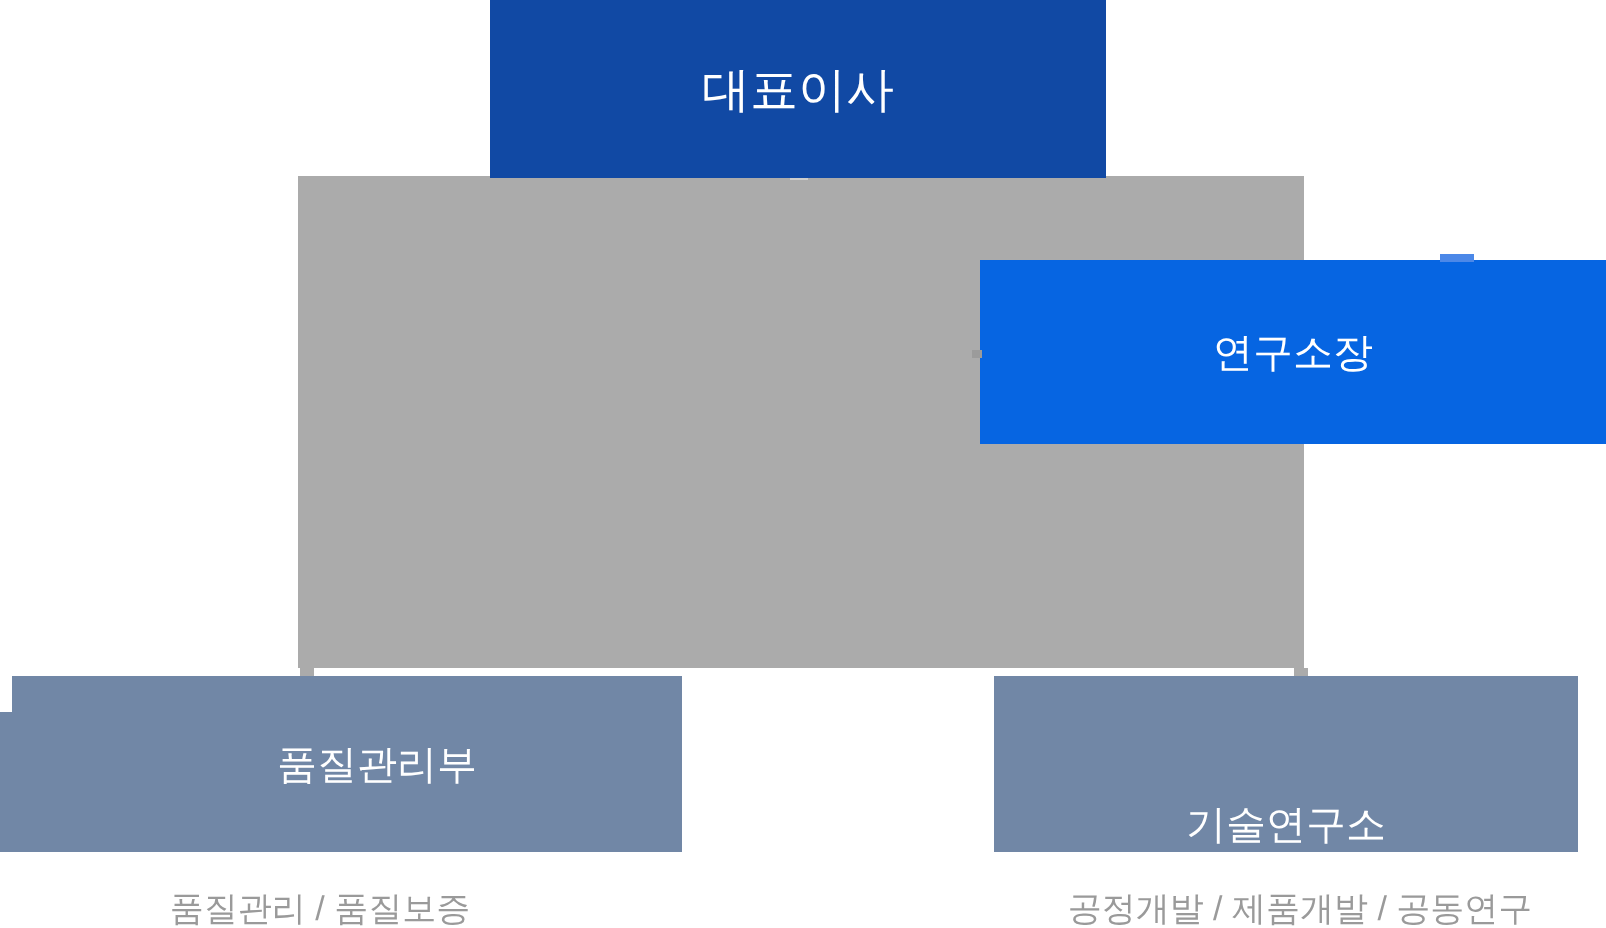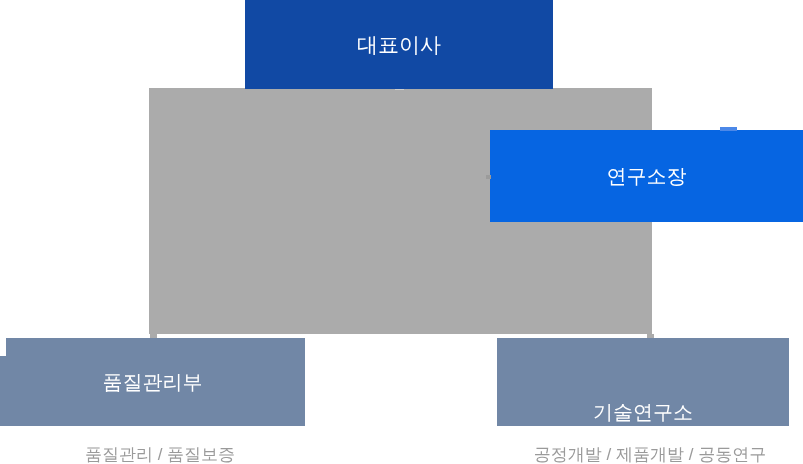--- a/index.html
+++ b/index.html
@@ -16,21 +16,21 @@
     display: flex;
     align-items: center;
     justify-content: center;
     color: #ffffff;
     text-align: center;
   }
   
   .ceo-box {
     left: 245px; top: 0; width: 308px; height: 89px;
     background: #1149A4;
-    font-size: 21px;
+    font-size: 24px;
     z-index: 3;
   }
   
   .placeholder {
     left: 149px; top: 88px; width: 503px; height: 246px;
     background: #ABABAB;
     z-index: 1;
   }
   
   .stub-ceo {
@@ -54,20 +54,21 @@
   .stub-director {
     left: 486px; top: 175px; width: 5px; height: 4px;
     background: #9B9B9B; z-index: 5;
   }
   
   .quality-box {
     left: 0; top: 338px; width: 305px; height: 88px;
     background: #7187A6;
     font-size: 20px;
     z-index: 3;
+    padding-left: 36px;
   }
   .quality-notch {
     left: 0; top: 338px; width: 6px; height: 18px;
     background: #ffffff; z-index: 4;
   }
   .tech-box {
     left: 497px; top: 338px; width: 292px; height: 88px;
     background: #7187A6;
     font-size: 20px;
     z-index: 3;

